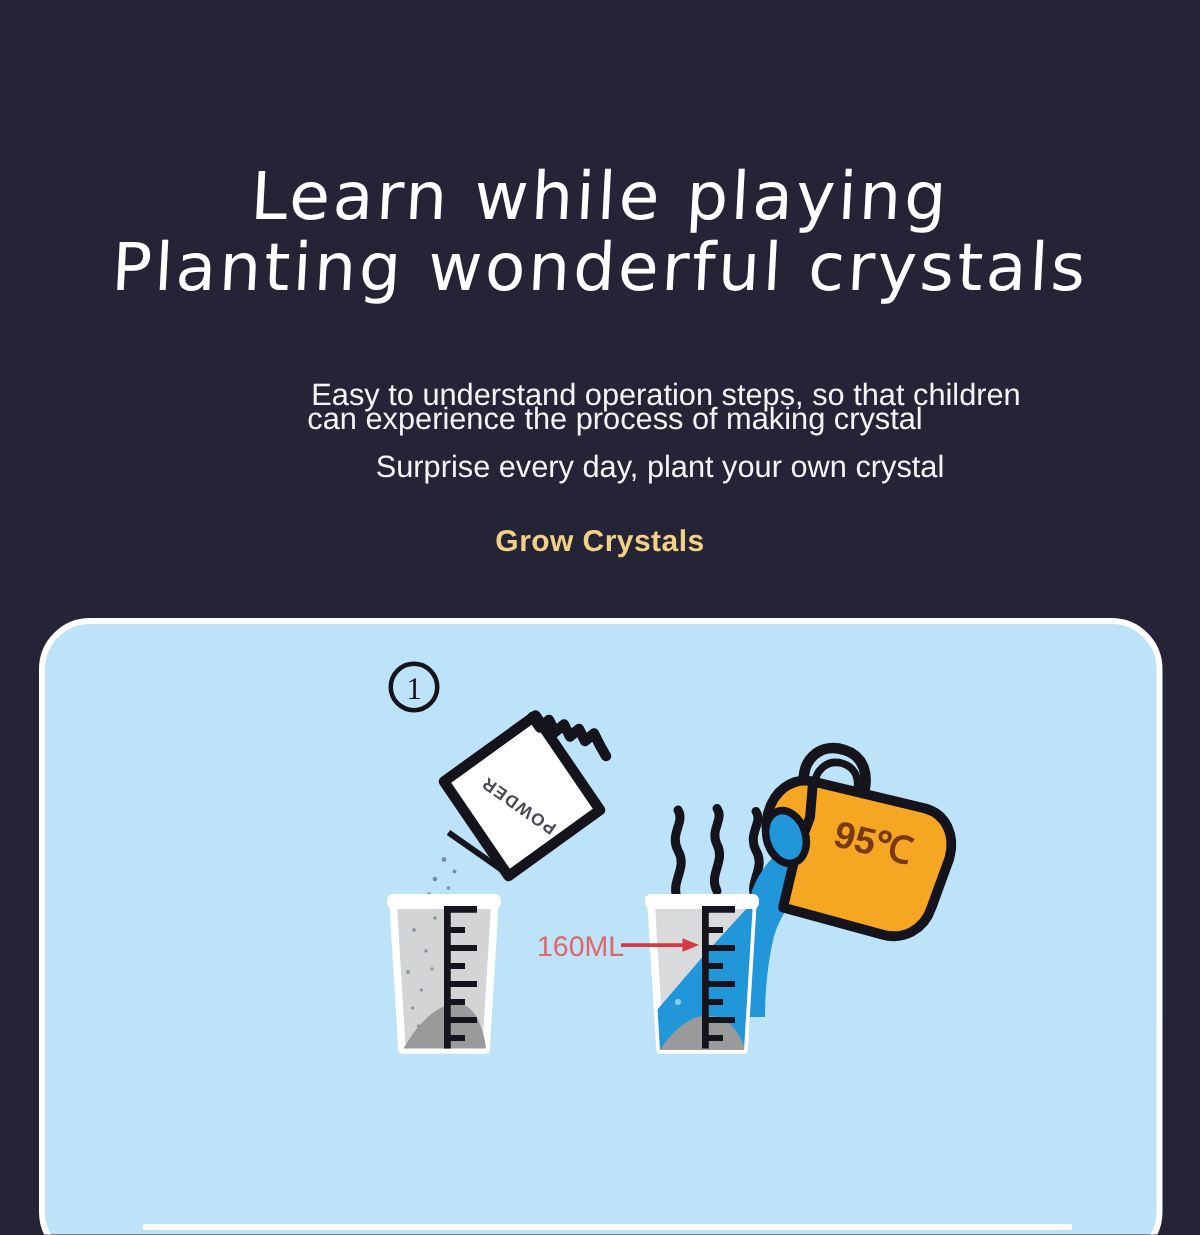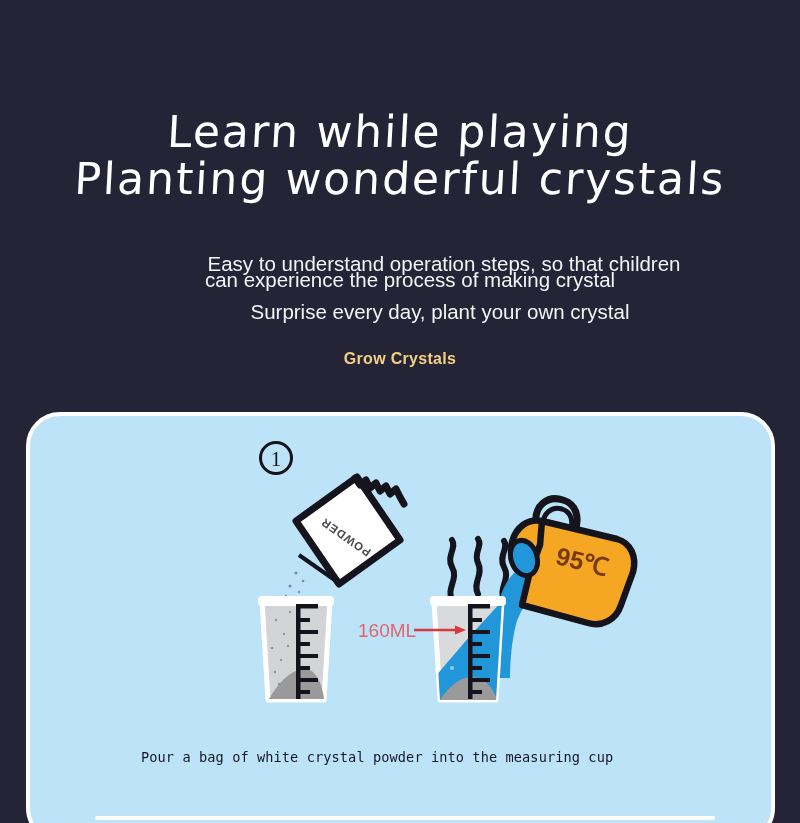--- a/index.html
+++ b/index.html
@@ -58,21 +58,21 @@
   .sub-1 { top: 252px; margin-left: 44px; }
   .sub-2 { top: 268px; margin-left: 10px; }
   .sub-3 { top: 300px; padding-left: 40px; }
 
   .section-title {
     position: absolute;
     top: 350px;
     left: 0;
     width: 800px;
     color: #F2D184;
-    font-size: 16px;
+    font-size: 20px;
     font-weight: bold;
     letter-spacing: 0.3px;
   }
 
   
   .card {
     position: absolute;
     left: 26px;
     top: 412px;
     width: 749px;
@@ -273,19 +273,18 @@
   <text x="580" y="570" transform="rotate(14 580 570)" fill="#7a3a10" font-family="'Liberation Sans', sans-serif" font-size="25" font-weight="bold" text-anchor="middle">95℃</text>
 
   <g>
     <text x="358" y="637" fill="#e2656a" font-family="'Liberation Sans', sans-serif" font-size="19">160ML</text>
     <line x1="414" y1="630" x2="457" y2="630" stroke="#d8383f" stroke-width="2.5"></line>
     <path d="M466,630 L455,625.5 L455,634.5 Z" fill="#d8383f"></path>
   </g>
 </svg>
 
 <div class="instructions">
-  <div>Pour a bag of white crystal powder into the measuring cup</div>
   
   
   
 </div>
 
 <div class="divider"></div>
 
 </body></html>

